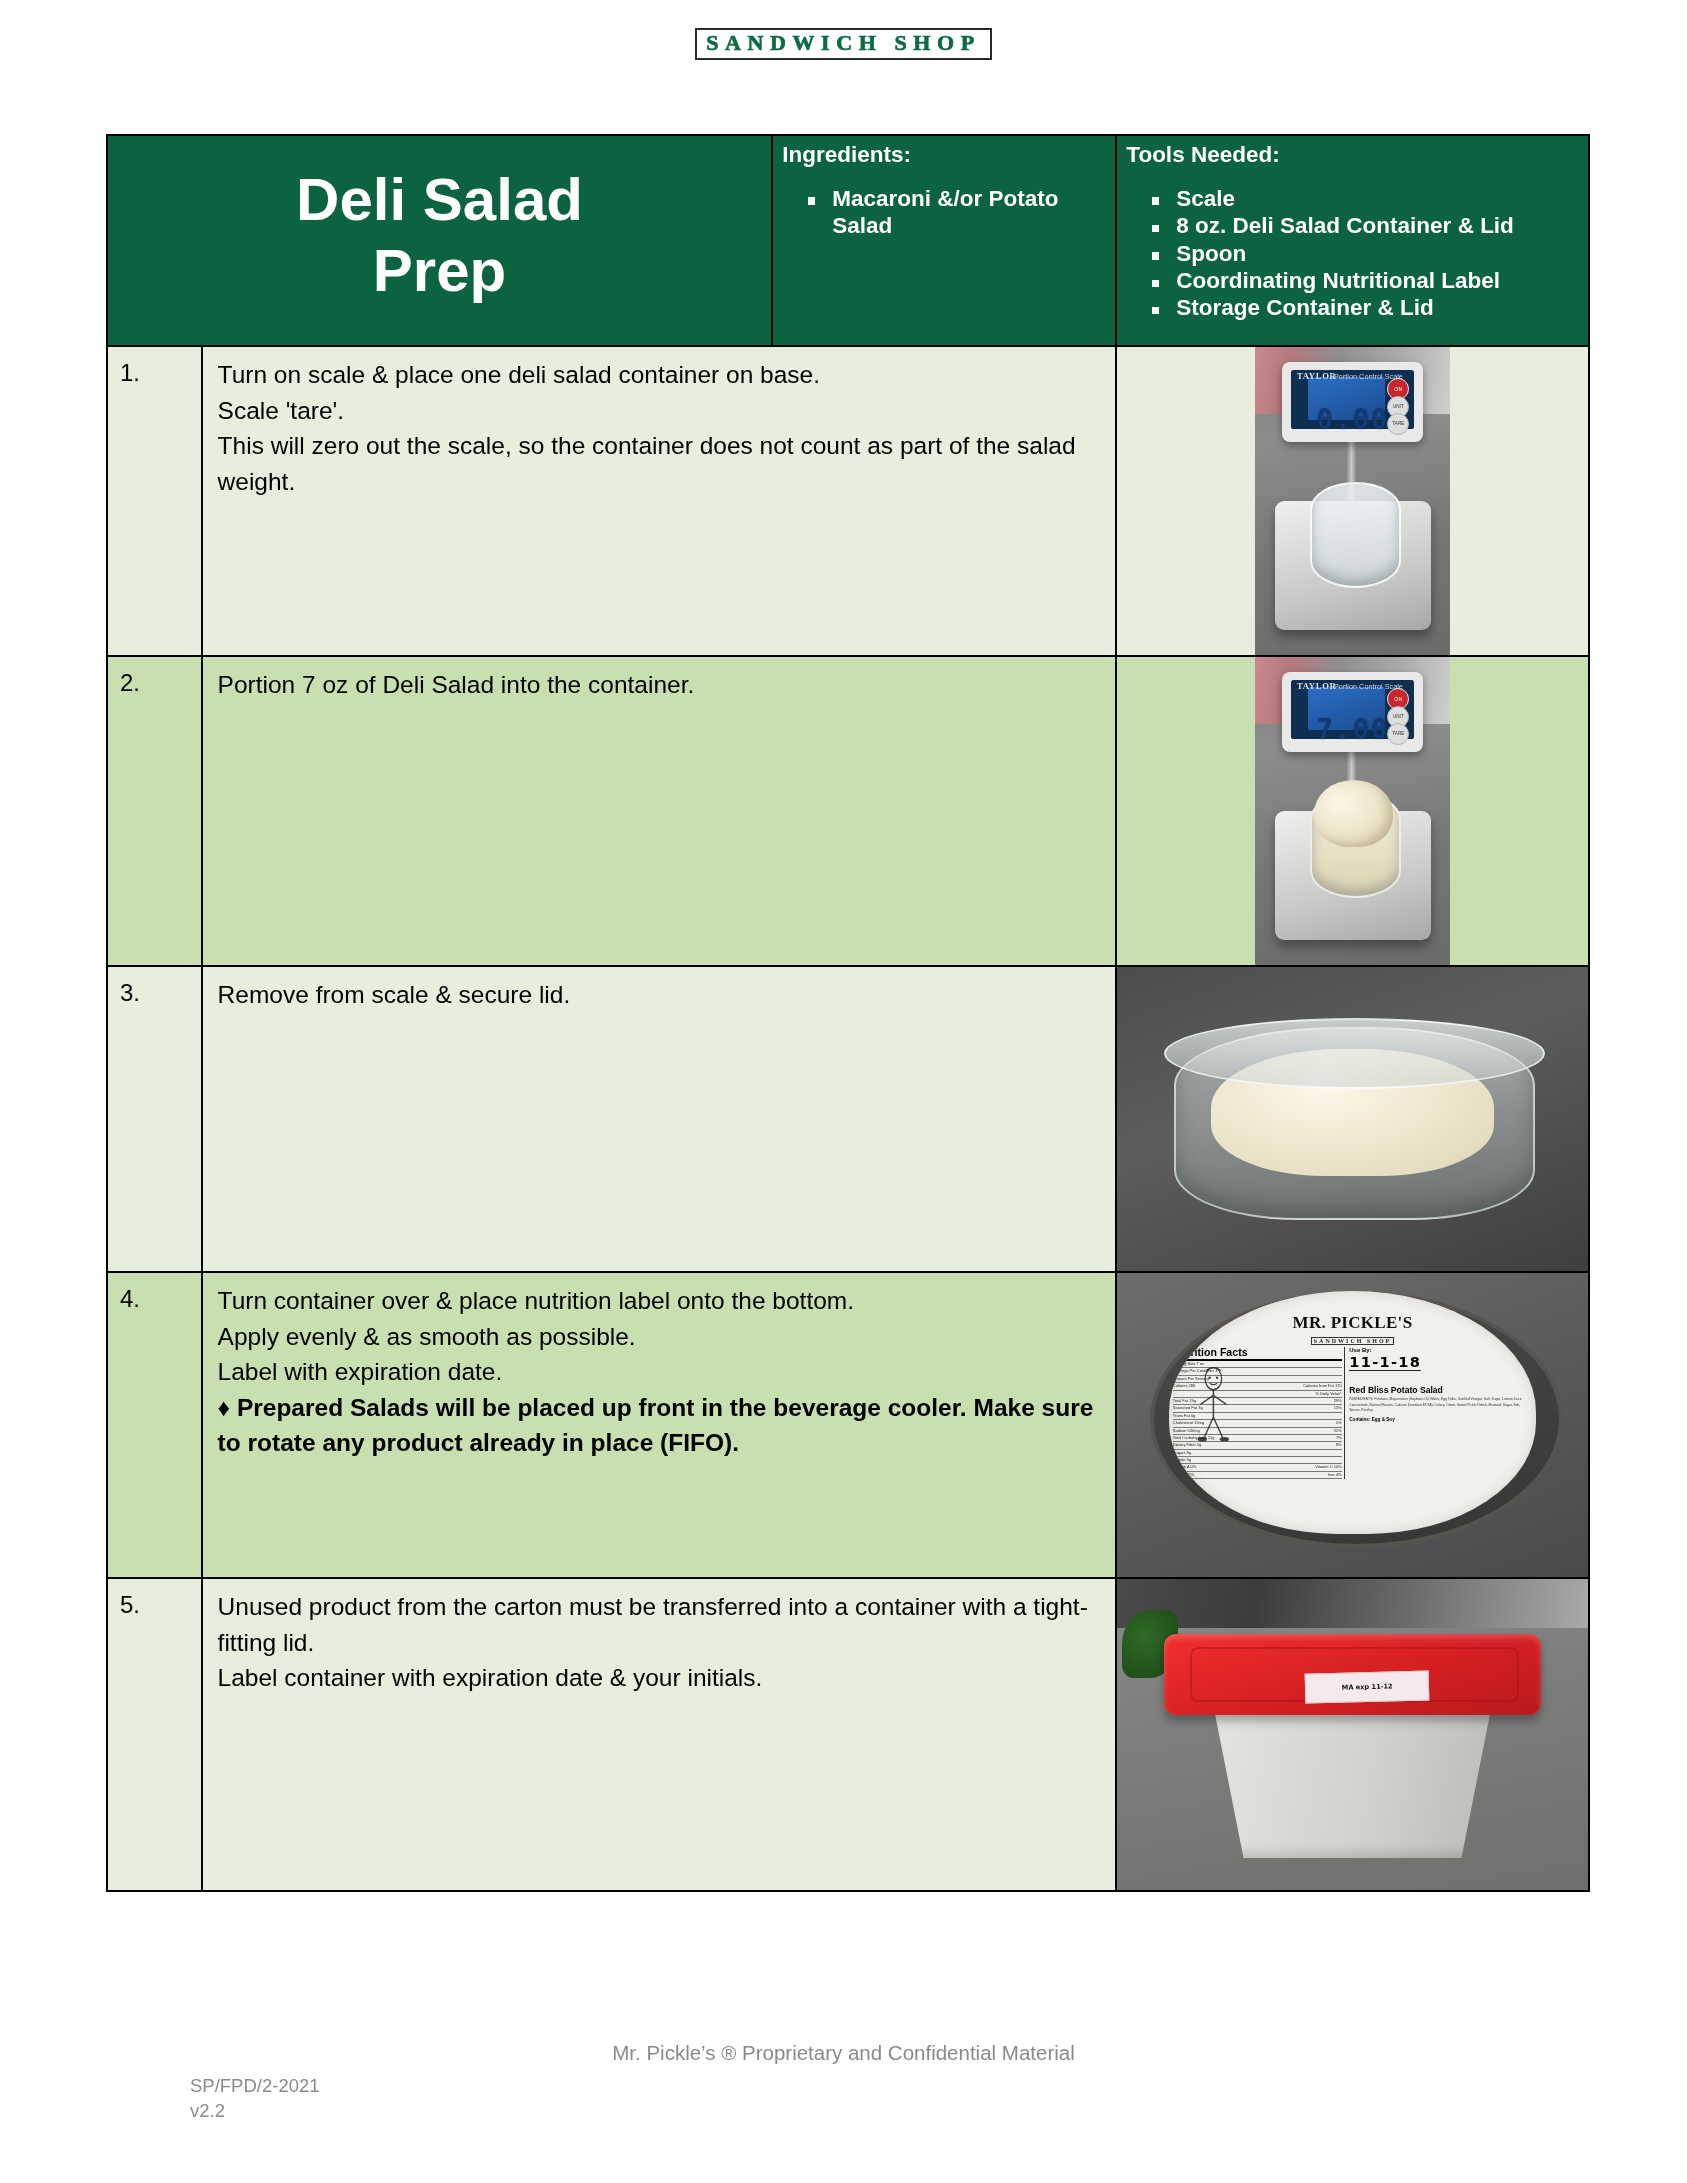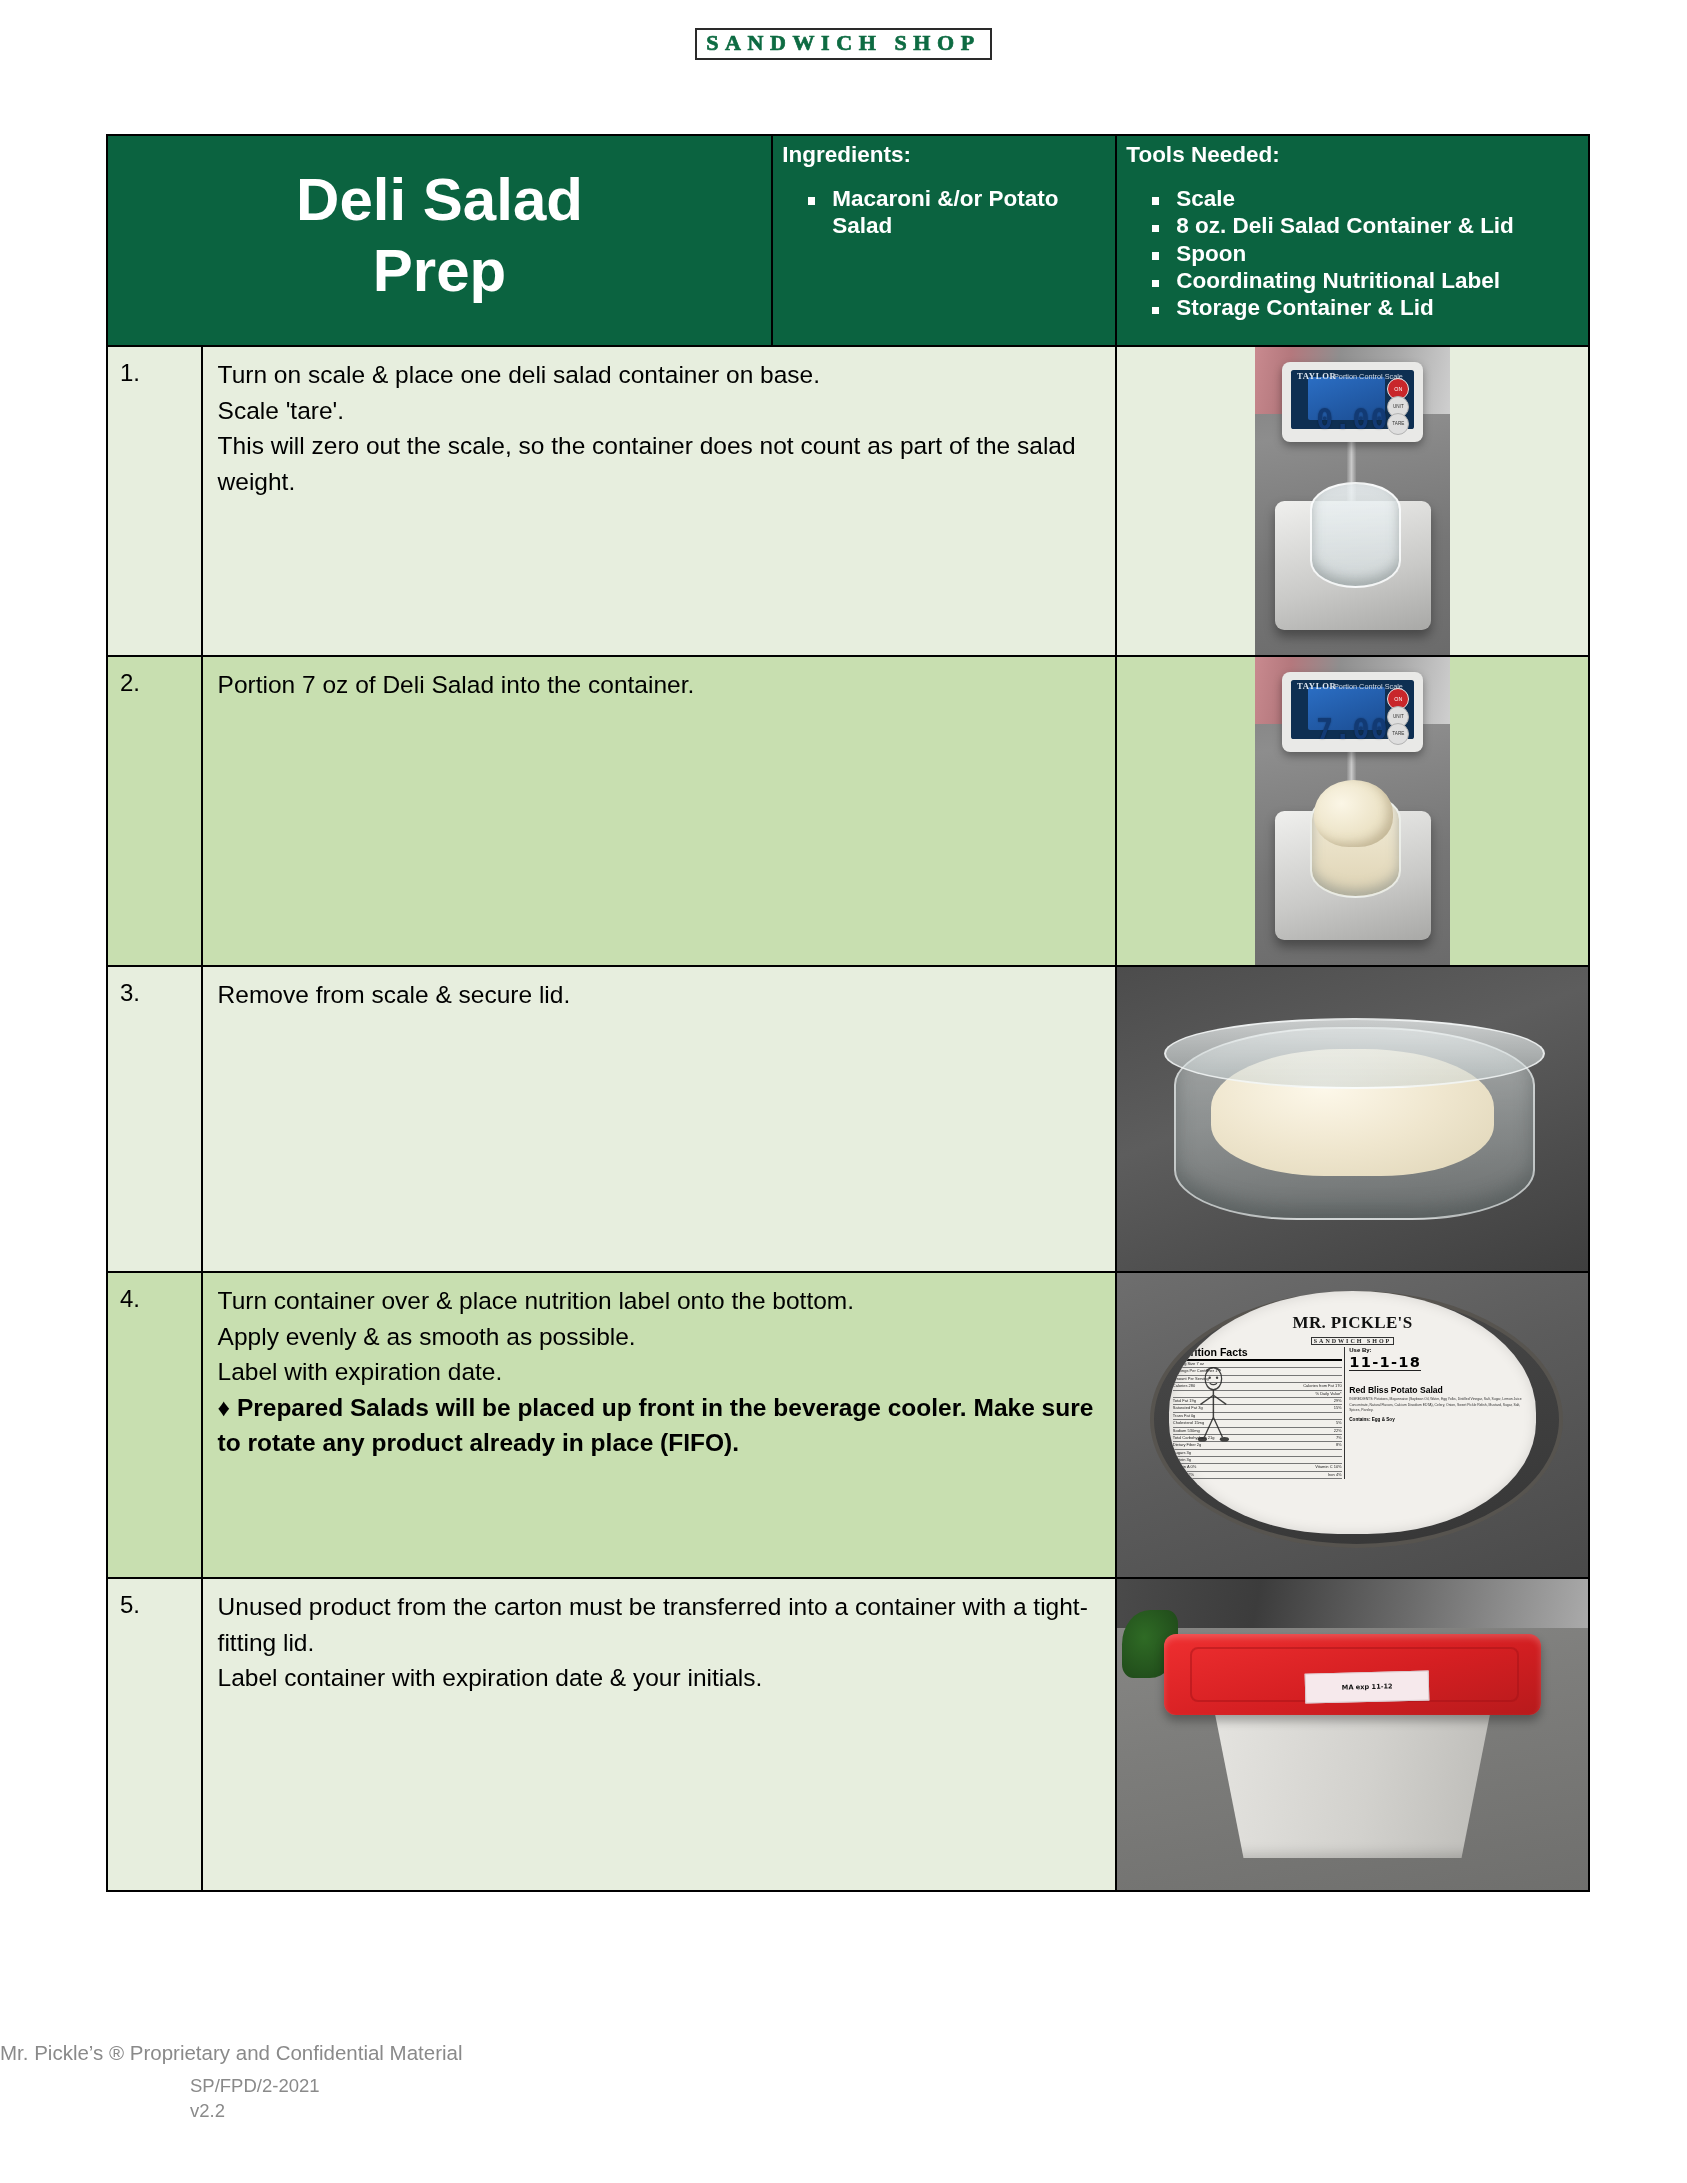--- a/index.html
+++ b/index.html
@@ -331,21 +331,21 @@
     background:#f6e9ec; border:0.7px solid #d9c9cd;
     font-size:6.6px; color:#111; font-weight:bold;
     display:flex; align-items:center; justify-content:center;
     font-family:"DejaVu Sans", sans-serif;
     transform: rotate(-1.5deg);
   }
 
   
   .footer-center {
     position:absolute; left:0; top:2041px; width:1687px;
-    text-align:left; font-size:20.5px; color:#8a8a8a;
+    text-align:center; font-size:20.5px; color:#8a8a8a;
   }
   .footer-left {
     position:absolute; left:190px; top:2074px;
     font-size:18.5px; color:#8a8a8a; line-height:1.35;
   }
 </style>
 </head>
 <body>
 
 <div class="logo-wrap">

